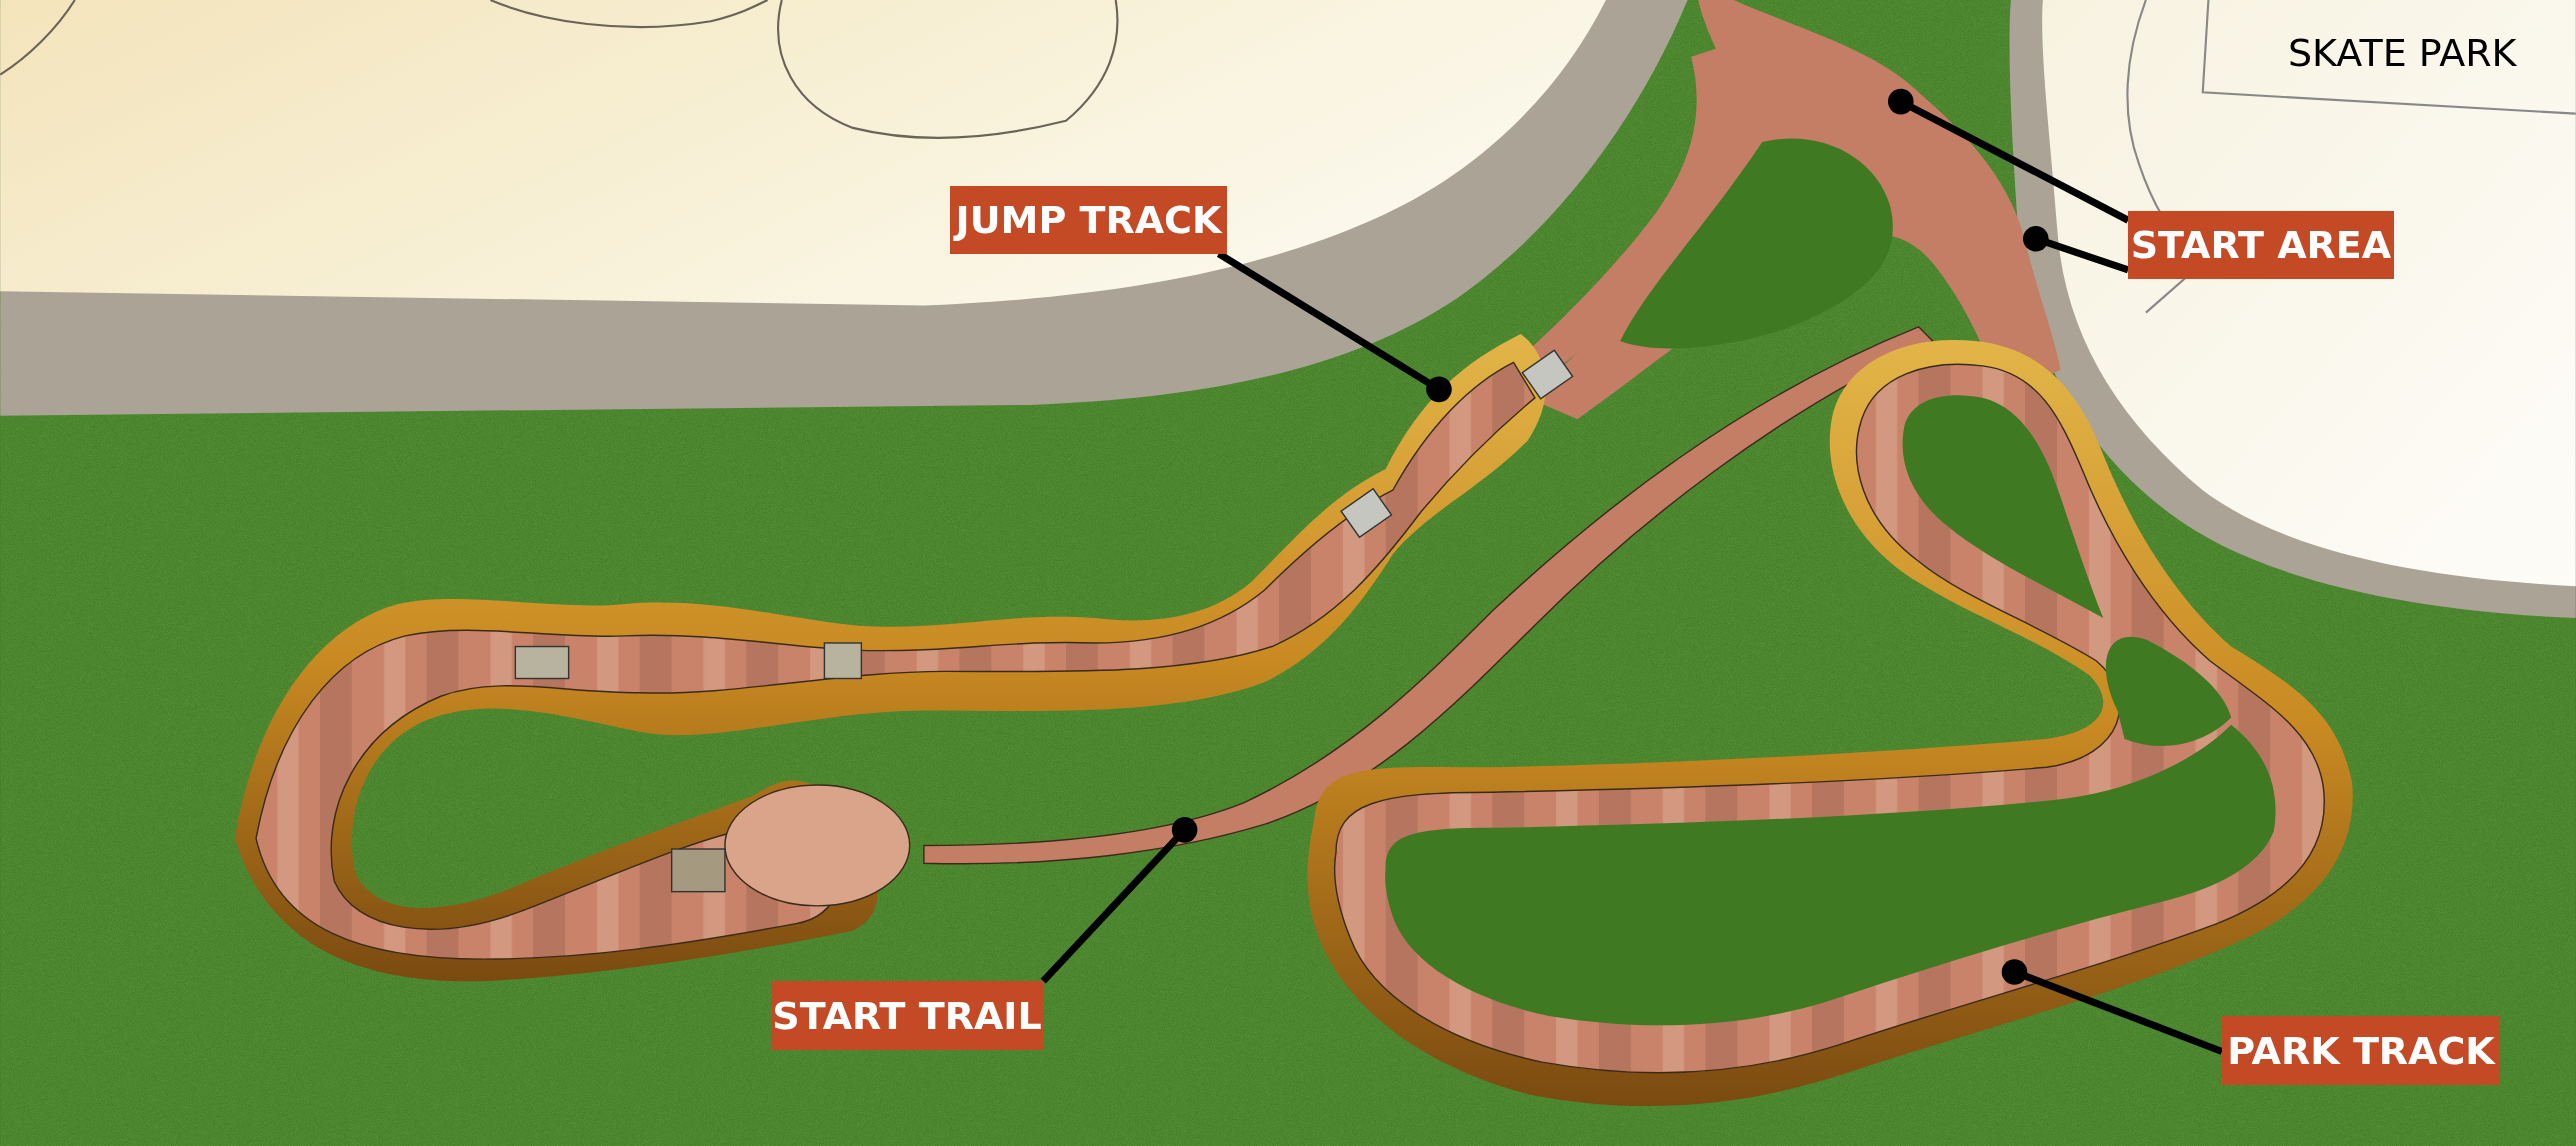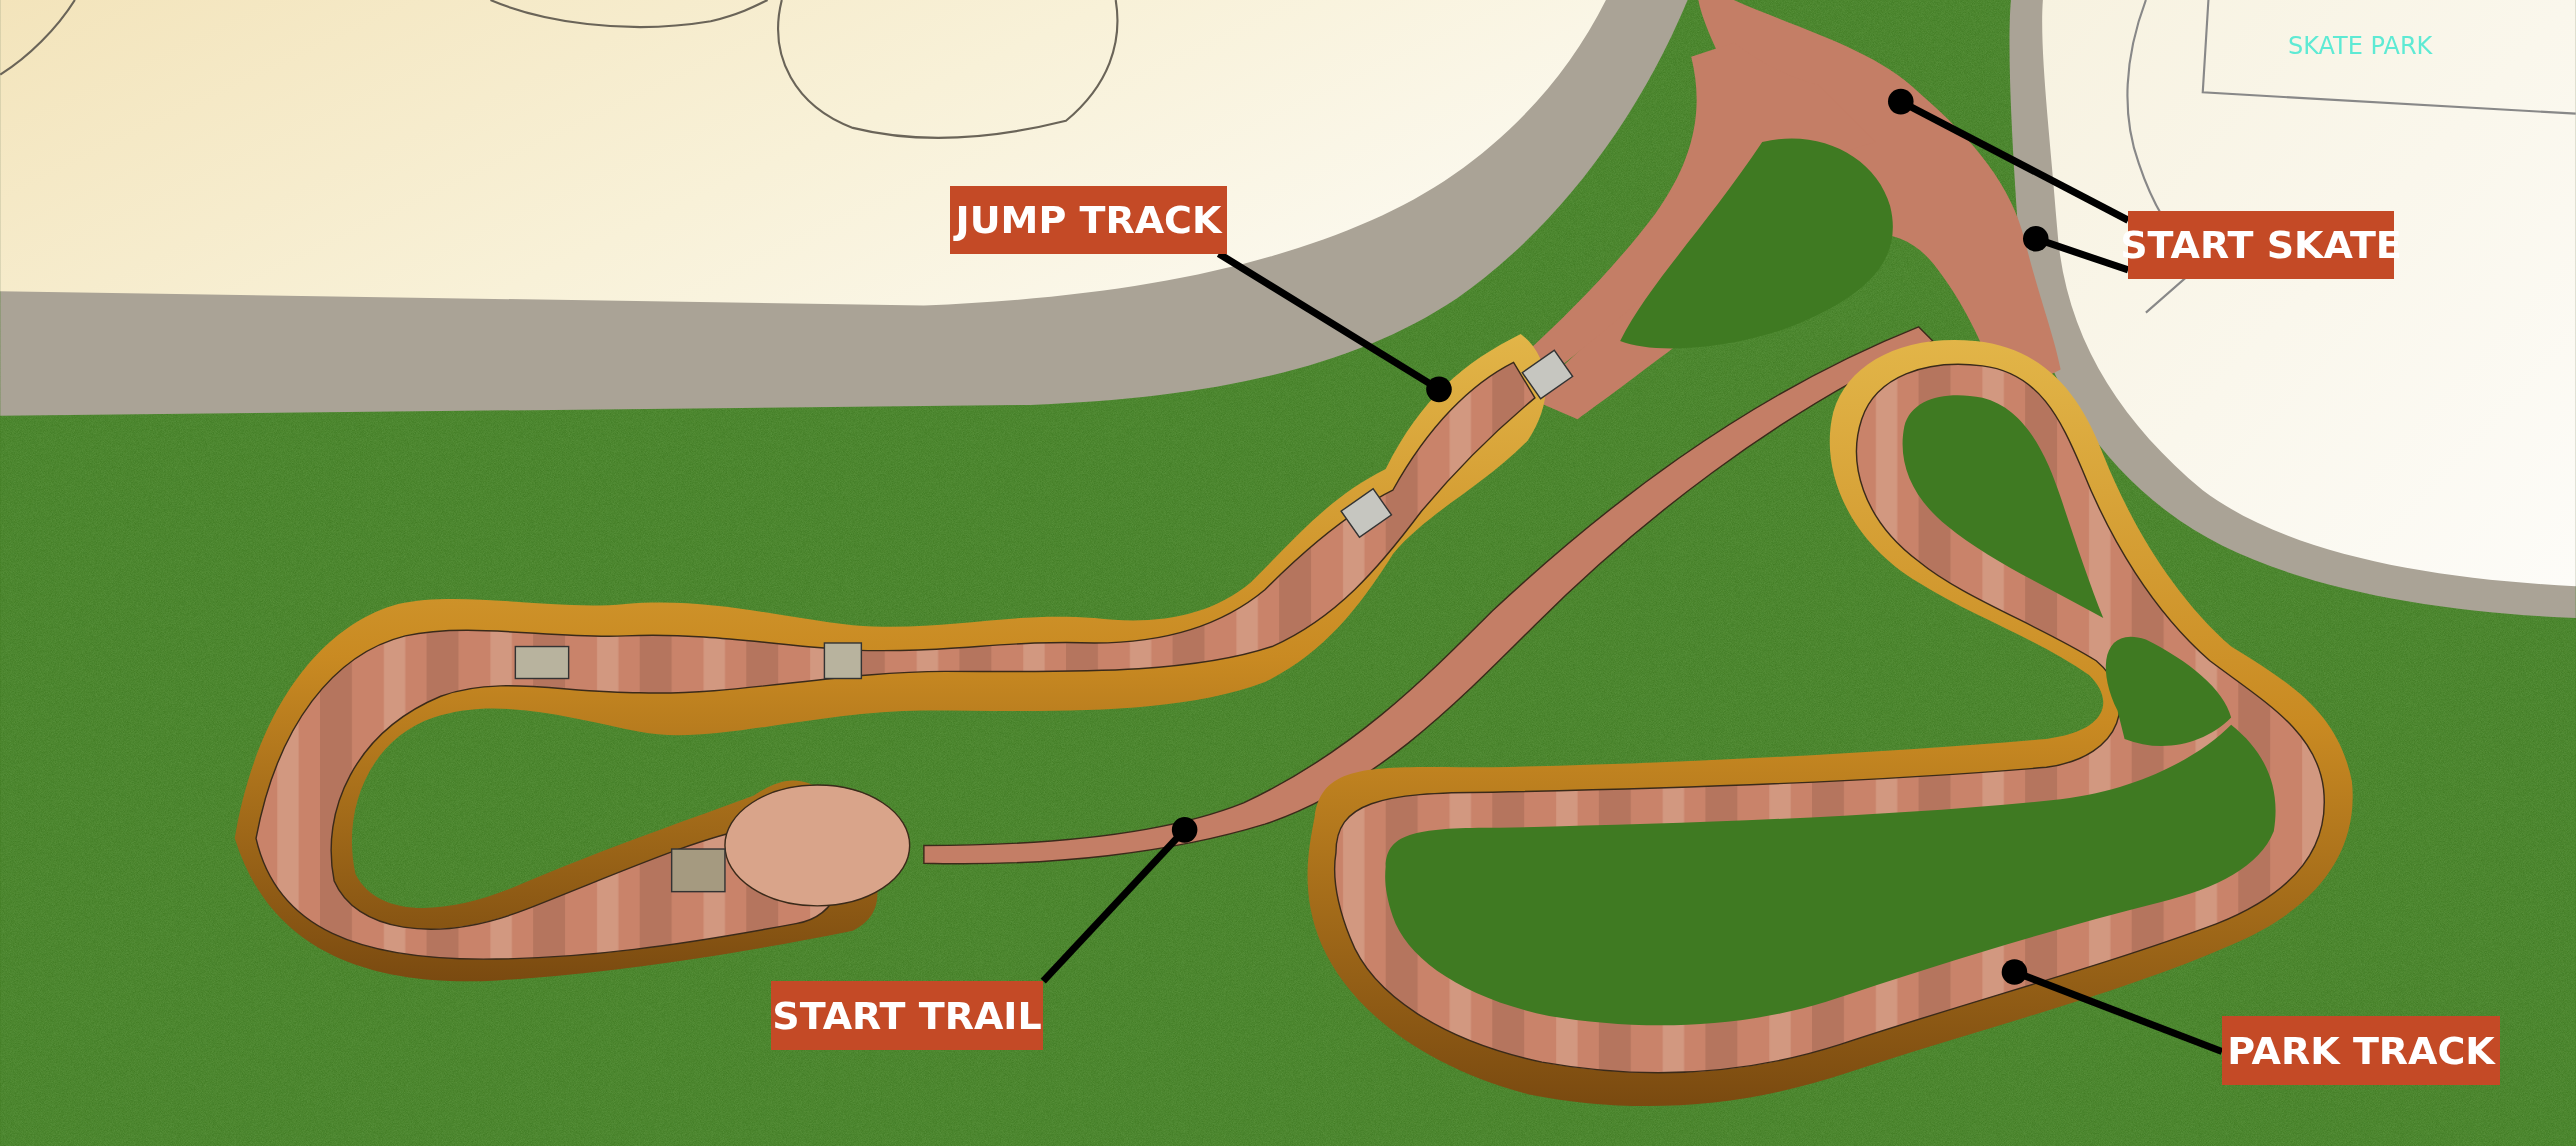--- a/index.html
+++ b/index.html
@@ -13,23 +13,23 @@
     font-weight: bold;
     font-size: 38px;
     line-height: 1;
     display: flex; align-items: center; justify-content: center;
     letter-spacing: 0px;
     box-sizing: border-box;
     white-space: nowrap;
   }
   .plain-label {
     position: absolute;
-    color: #5eead4;
+    color: #000000;
     font-family: "DejaVu Sans", "Liberation Sans", sans-serif;
-    font-size: 24px;
+    font-size: 38px;
     line-height: 1;
     white-space: nowrap;
   }
 </style>
 </head>
 <body>
 
 <svg id="scene" viewBox="0 0 3625 1613" xmlns="http://www.w3.org/2000/svg">
   <defs>
     <filter id="grassNoise" x="0" y="0" width="100%" height="100%">
@@ -120,17 +120,17 @@
   <g fill="#000">
     <circle cx="2025" cy="548" r="18"></circle>
     <circle cx="2675" cy="143" r="18"></circle>
     <circle cx="2865" cy="336" r="18"></circle>
     <circle cx="1667" cy="1168" r="18"></circle>
     <circle cx="2835" cy="1368" r="18"></circle>
   </g>
 </svg>
 
 <div class="label" style="left:942px; top:186px; width:277px; height:68px;margin-left:8px;">JUMP TRACK</div>
-<div class="label" style="left:2128px; top:211px; width:266px; height:68px;">START SKATE</div>
+<div class="label" style="left:2128px; top:211px; width:266px; height:68px;">START AREA</div>
 <div class="label" style="left:771px; top:981px; width:272px; height:69px;">START TRAIL</div>
 <div class="label" style="left:2222px; top:1016px; width:278px; height:69px;">PARK TRACK</div>
 <div class="plain-label" style="left:2288px; top:34px;">SKATE PARK</div>
 
 
 </body></html>

